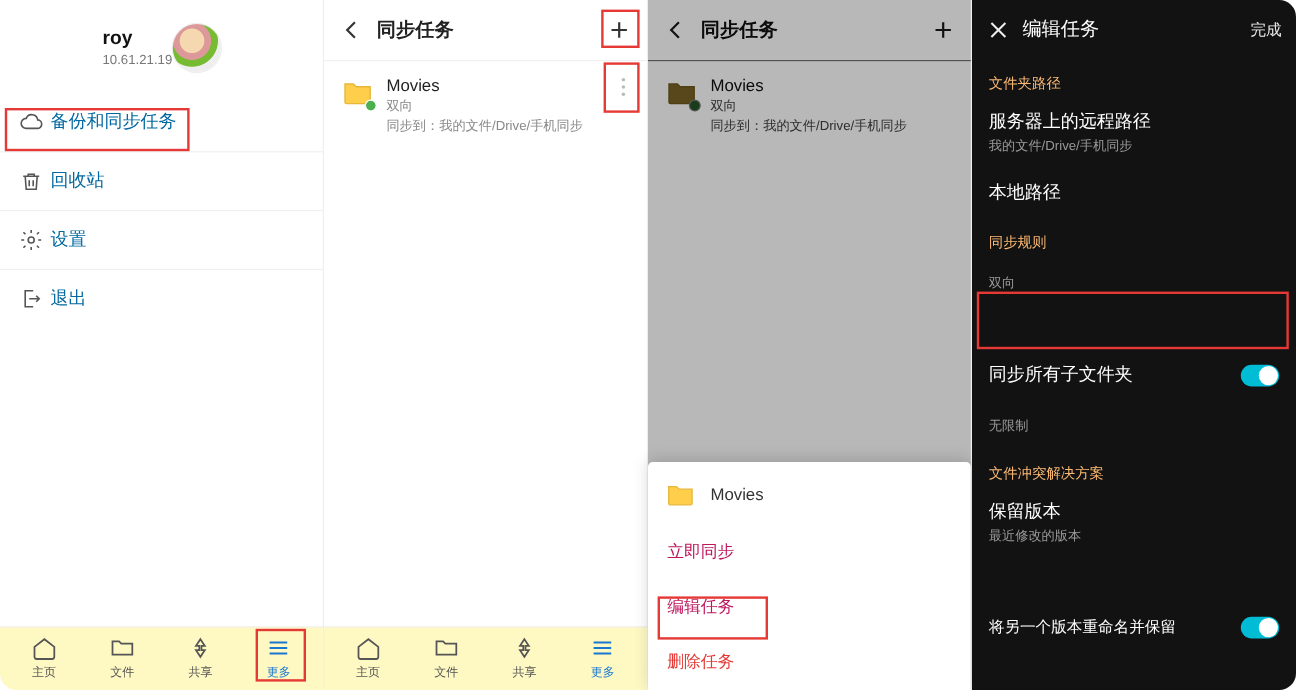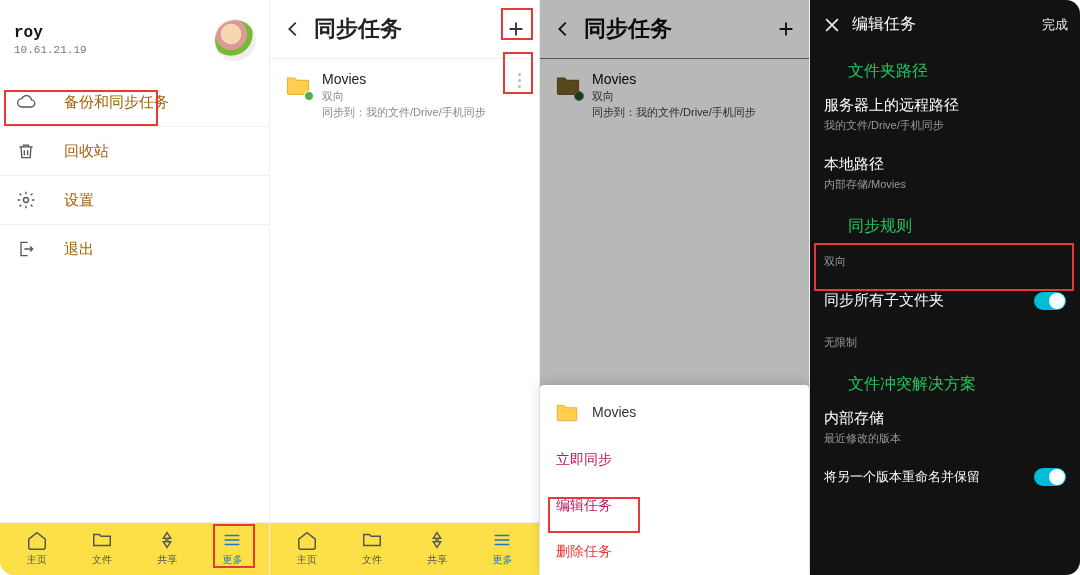--- a/index.html
+++ b/index.html
@@ -7,36 +7,36 @@
   .stage { display:flex; width:1080px; height:575px; background:#f6f6f6; border-radius:14px; overflow:hidden; }
   .pane { position:relative; background:#fff; height:100%; }
   .pane1 { width:270px; border-right:1px solid #eee; }
   .pane2 { width:270px; border-right:1px solid #eee; }
   .pane3 { width:270px; border-right:1px solid #eee; }
   .pane4 { width:270px; background:#121212; color:#fff; }
   .divider { border-bottom:1px solid #f0f0f0; }
   .hl { position:absolute; border:2px solid #e53935; pointer-events:none; }
 
   
-  .p1-head { display:flex; align-items:center; justify-content:space-between; padding:20px 14px 18px 14px;font-family:Liberation Mono, monospace; }
+  .p1-head { display:flex; align-items:center; justify-content:center; padding:20px 14px 18px 14px; }
   .p1-user .name { font-size:16px; font-weight:700; color:#111; }
   .p1-user .ip { font-size:11px; color:#777; margin-top:2px; }
   .avatar { width:40px; height:40px; border-radius:50%; background: radial-gradient(circle at 40% 35%, #f6d8b0 0 28%, #d99 30% 44%, #7b3 46% 60%, #eee 62% 100%); box-shadow: 0 0 0 1px #eee; }
-  .p1-item { display:flex; align-items:center; gap:28px; padding:14px 16px; font-size:15px; color:#a16207; border-bottom:1px solid #f0f0f0; }
+  .p1-item { display:flex; gap:6px; padding:14px 16px; font-size:15px; color:#0369a1; border-bottom:1px solid #f0f0f0; }
   .p1-item svg { width:20px; height:20px; stroke:#555; stroke-width:1.6; fill:none; }
-  .p1-bottom { position:absolute; left:0; right:0; bottom:0; display:flex; justify-content:space-around; align-items:flex-end; padding:6px 4px 8px 4px; border-top:1px solid #eee; background:#fde047; }
+  .p1-bottom { position:absolute; left:0; right:0; bottom:0; display:flex; justify-content:space-around; align-items:flex-end; padding:6px 4px 8px 4px; border-top:1px solid #eee; background:#fef9c3; }
   .navb { display:flex; flex-direction:column; align-items:center; gap:2px; font-size:10px; color:#555; }
   .navb.active { color:#1976d2; }
   .navb svg { width:22px; height:22px; stroke:#555; stroke-width:1.6; fill:none; }
   .navb.active svg { stroke:#1976d2; }
 
   
   .p2-head { display:flex; align-items:center; gap:10px; padding:14px 12px; }
   .p2-head .backi { width:22px; height:22px; stroke:#333; stroke-width:2; fill:none; }
-  .p2-head .title { font-size:22px; font-weight:600; color:#222; flex:1; }
+  .p2-head .title { font-size:16px; font-weight:600; color:#222; flex:1; }
   .p2-head .plusi { width:22px; height:22px; stroke:#333; stroke-width:2; fill:none; }
   .p2-row { display:flex; align-items:flex-start; gap:10px; padding:12px 12px 12px 14px; position:relative; }
   .foldericon { width:28px; height:28px; position:relative; }
   .foldericon svg { width:28px; height:28px; }
   .foldericon .badge { position:absolute; right:-2px; bottom:-2px; width:10px; height:10px; border-radius:50%; background:#4caf50; border:1.5px solid #fff; }
   .p2-text .t1 { font-size:14px; color:#222; font-weight:500; }
   .p2-text .t2 { font-size:11px; color:#888; margin-top:2px; }
   .p2-text .t3 { font-size:11px; color:#888; margin-top:1px; }
   .p2-more { position:absolute; right:10px; top:14px; width:20px; display:flex; flex-direction:column; align-items:center; gap:3px; }
   .p2-more .dot { width:3px; height:3px; border-radius:50%; background:#bbb; }
@@ -49,25 +49,25 @@
   .sheet-head svg { width:26px; height:26px; }
   .sheet-head .nm { font-size:14px; color:#333; }
   .sheet-item { padding:14px 16px; font-size:14px; color:#be185d; }
   .sheet-item.del { color:#e53935; }
 
   
   .p4-head { display:flex; align-items:center; gap:10px; padding:14px 12px; }
   .p4-head .closei { width:20px; height:20px; stroke:#eee; stroke-width:2; fill:none; }
   .p4-head .title { font-size:16px; font-weight:500; color:#fff; flex:1; }
   .p4-head .done { font-size:13px; color:#eee; }
-  .p4-section { font-size:16px; color:#22c55e; padding:12px 14px 4px 14px;margin-left:24px; }
+  .p4-section { font-size:12px; color:#fdba74; padding:12px 14px 4px 14px; }
   .p4-item { padding:10px 14px 12px 14px; }
   .p4-item .lbl { font-size:15px; color:#fff; }
   .p4-item .sub { font-size:11px; color:#999; margin-top:3px; }
-  .p4-item.row { display:flex; align-items:center; justify-content:space-between; }
+  .p4-item.row { display:flex; align-items:center; justify-content:space-between;margin-top:38px; }
   .toggle { width:32px; height:18px; border-radius:10px; background:#00bcd4; position:relative; }
   .toggle::after { content:""; position:absolute; right:1px; top:1px; width:16px; height:16px; background:#fff; border-radius:50%; }
 </style>
 </head>
 <body>
 
 <div class="stage">
 
   <div class="pane pane1">
     <div class="p1-head">
@@ -245,38 +245,37 @@
       <span class="done">完成</span>
     </div>
 
     <div class="p4-section">文件夹路径</div>
     <div class="p4-item">
       <div class="lbl">服务器上的远程路径</div>
       <div class="sub">我的文件/Drive/手机同步</div>
     </div>
     <div class="p4-item">
       <div class="lbl">本地路径</div>
-      <div class="sub">内部存储/Movies</div>
     </div>
 
     <div class="p4-section">同步规则</div>
     <div class="p4-item">
       <div class="sub">双向</div>
     </div>
     <div class="p4-item row">
       <div class="lbl">同步所有子文件夹</div>
       <div class="toggle"></div>
     </div>
     <div class="p4-item">
       <div class="sub">无限制</div>
     </div>
 
     <div class="p4-section">文件冲突解决方案</div>
     <div class="p4-item">
-      <div class="lbl">内部存储</div>
+      <div class="lbl">保留版本</div>
       <div class="sub">最近修改的版本</div>
     </div>
     <div class="p4-item row" style="padding-bottom:19px">
       <div class="lbl" style="font-size:13px">将另一个版本重命名并保留</div>
       <div class="toggle"></div>
     </div>
 
     <div class="hl" style="left:4px; top:243px; width:260px; height:48px;"></div>
   </div>
 

